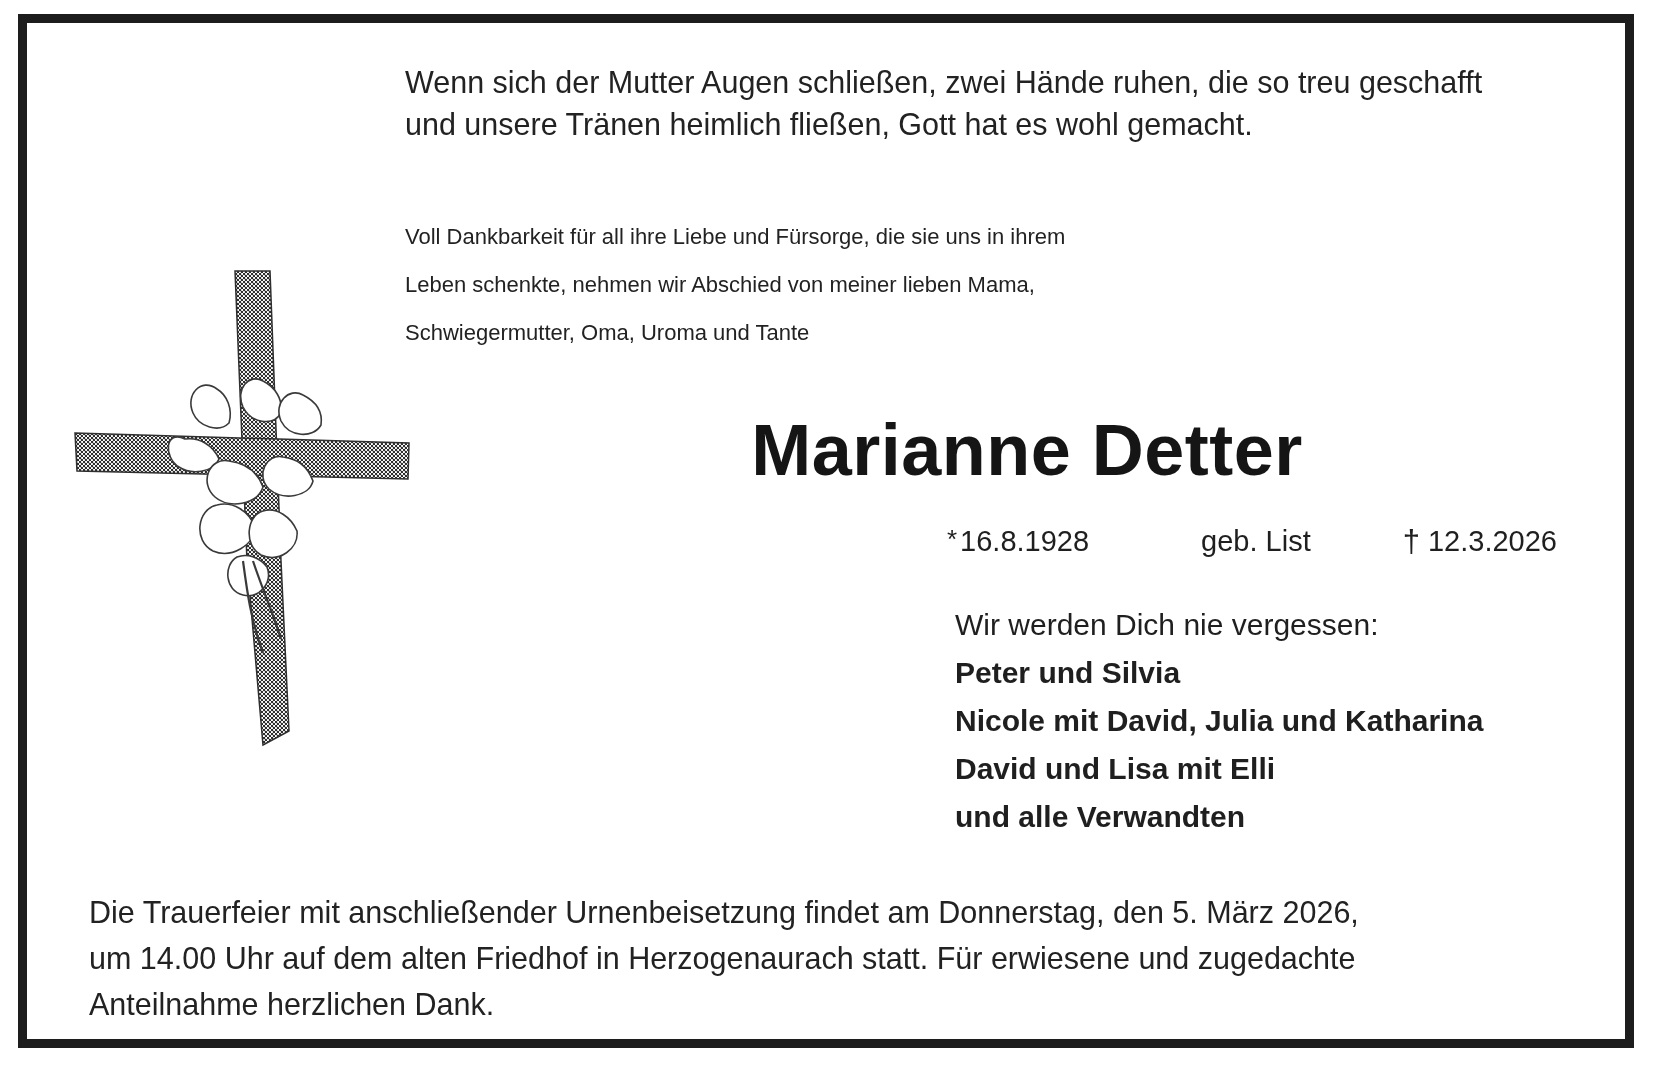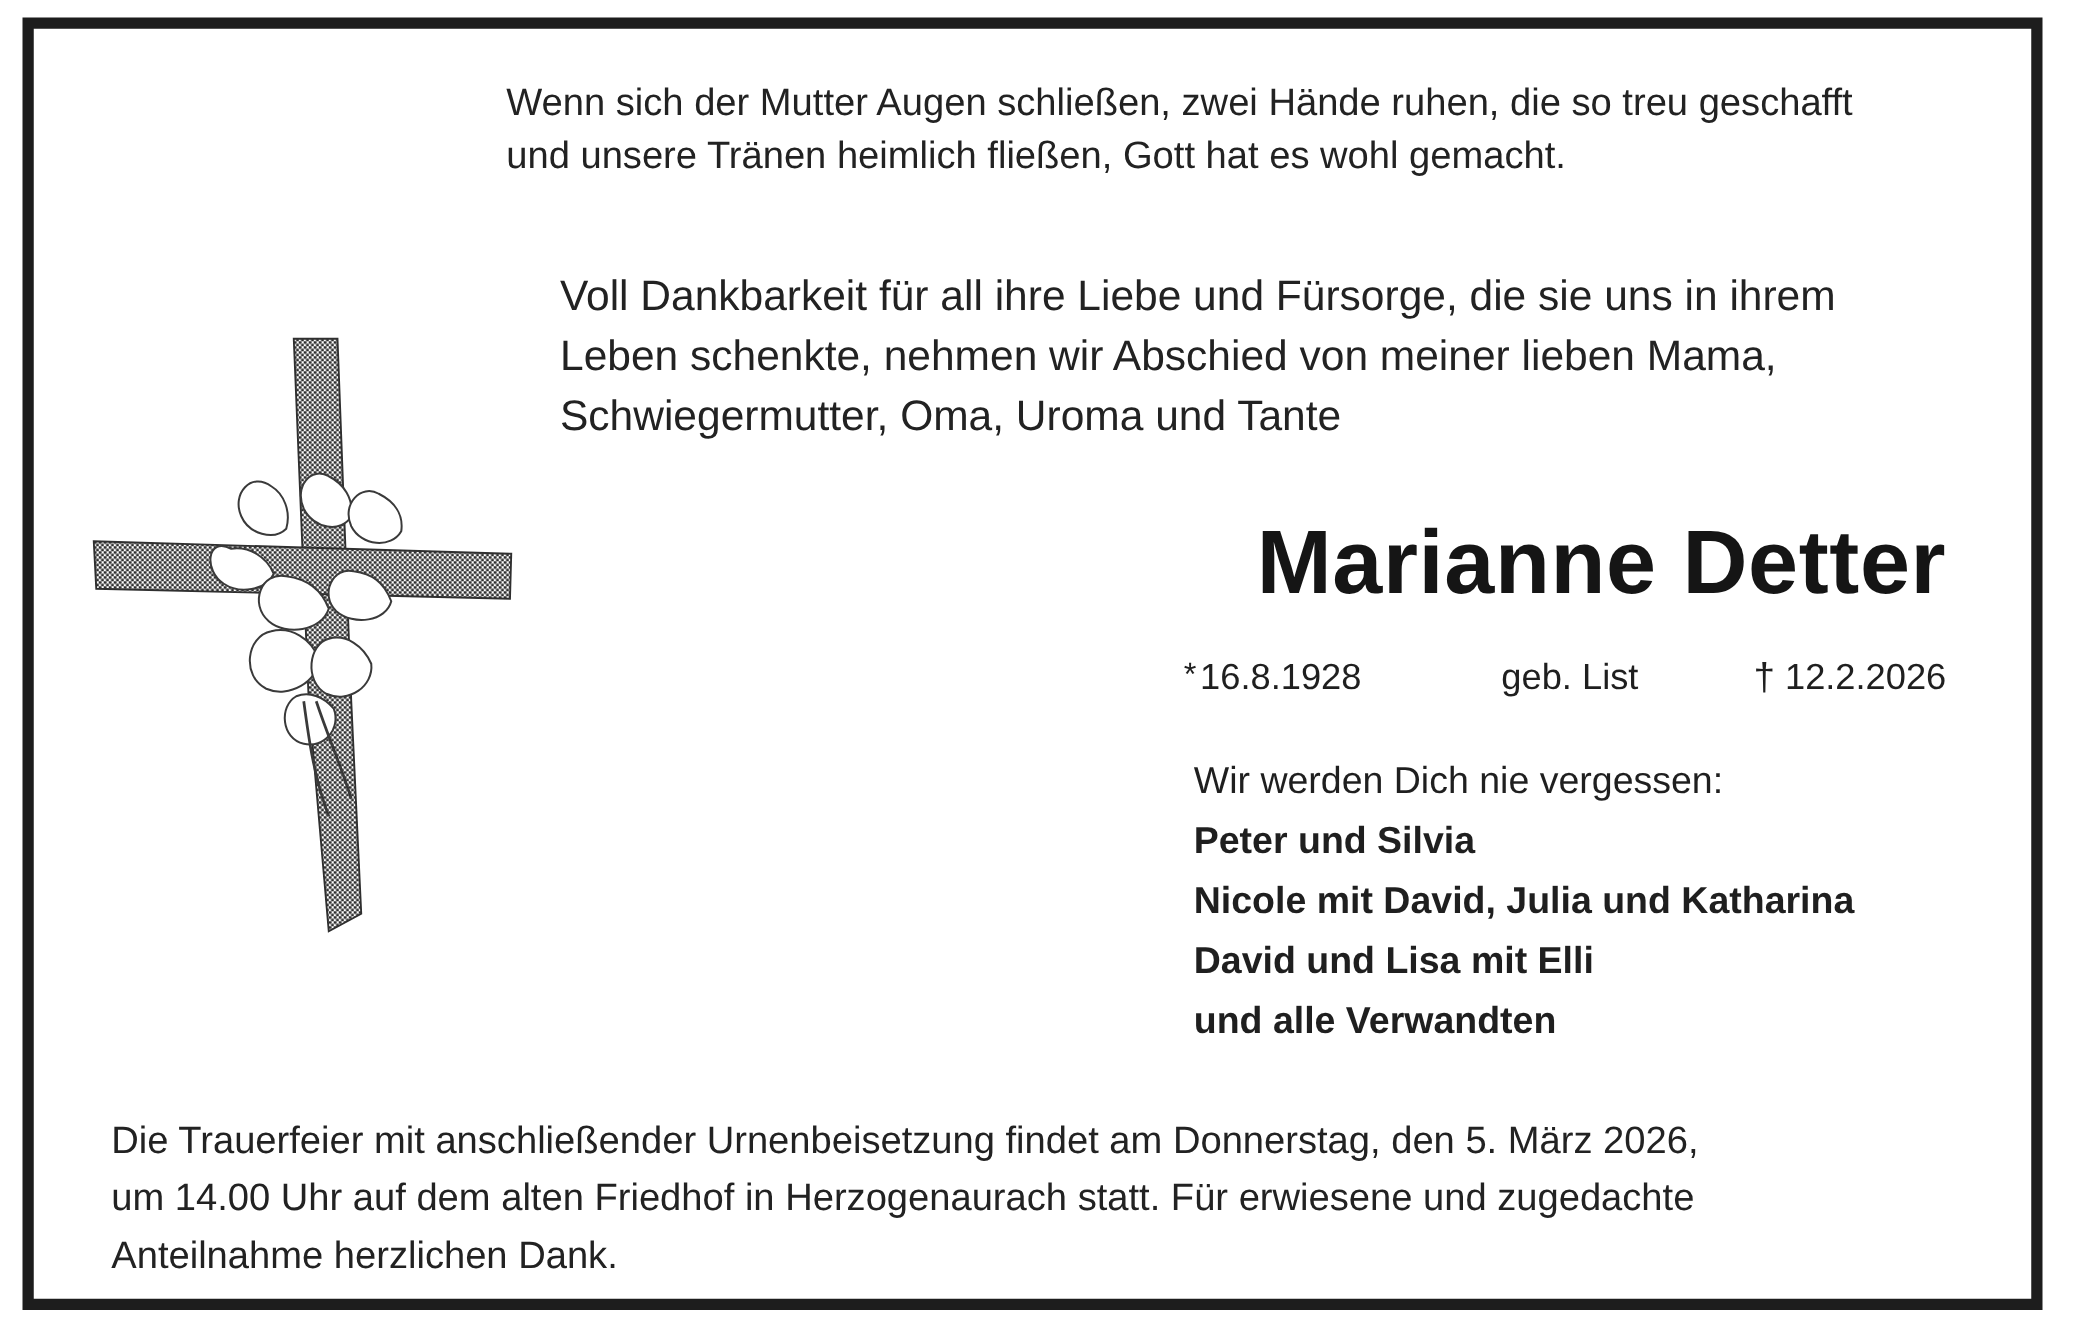--- a/index.html
+++ b/index.html
@@ -41,34 +41,33 @@
     line-height: 42px;
     color: #222;
   }
   .verse .line { white-space: nowrap; }
 
   .intro {
     position: absolute;
     left: 378px;
     top: 190px;
     width: 1190px;
-    font-size: 34px;
+    font-size: 22px;
     line-height: 48px;
     color: #222;
-    margin-left: 43px;
   }
   .intro .line { white-space: nowrap; }
 
   
   .name {
     position: absolute;
     left: 470px;
     top: 385px;
     width: 1060px;
-    text-align: right;
+    text-align: center;
     font-size: 72px;
     font-weight: bold;
     letter-spacing: 0.5px;
     color: #151515;
     line-height: 84px;
   }
 
   
   .dates {
     position: absolute;
@@ -182,21 +181,21 @@
     </div>
 
     <div class="name">Marianne Detter</div>
 
     <div class="dates">
       <span class="birth">
         <span class="star-glyph">*</span><span>16.8.1928</span>
       </span>
       <span class="maiden">geb. List</span>
       <span class="death">
-        <span class="cross-glyph">†</span><span>12.2.2026</span>
+        <span class="cross-glyph">†</span><span>12.3.2026</span>
       </span>
     </div>
 
     <div class="mourners">
       <div class="head">Wir werden Dich nie vergessen:</div>
       <div class="fam">Peter und Silvia</div>
       <div class="fam">Nicole mit David, Julia und Katharina</div>
       <div class="fam">David und Lisa mit Elli</div>
       <div class="fam">und alle Verwandten</div>
     </div>

